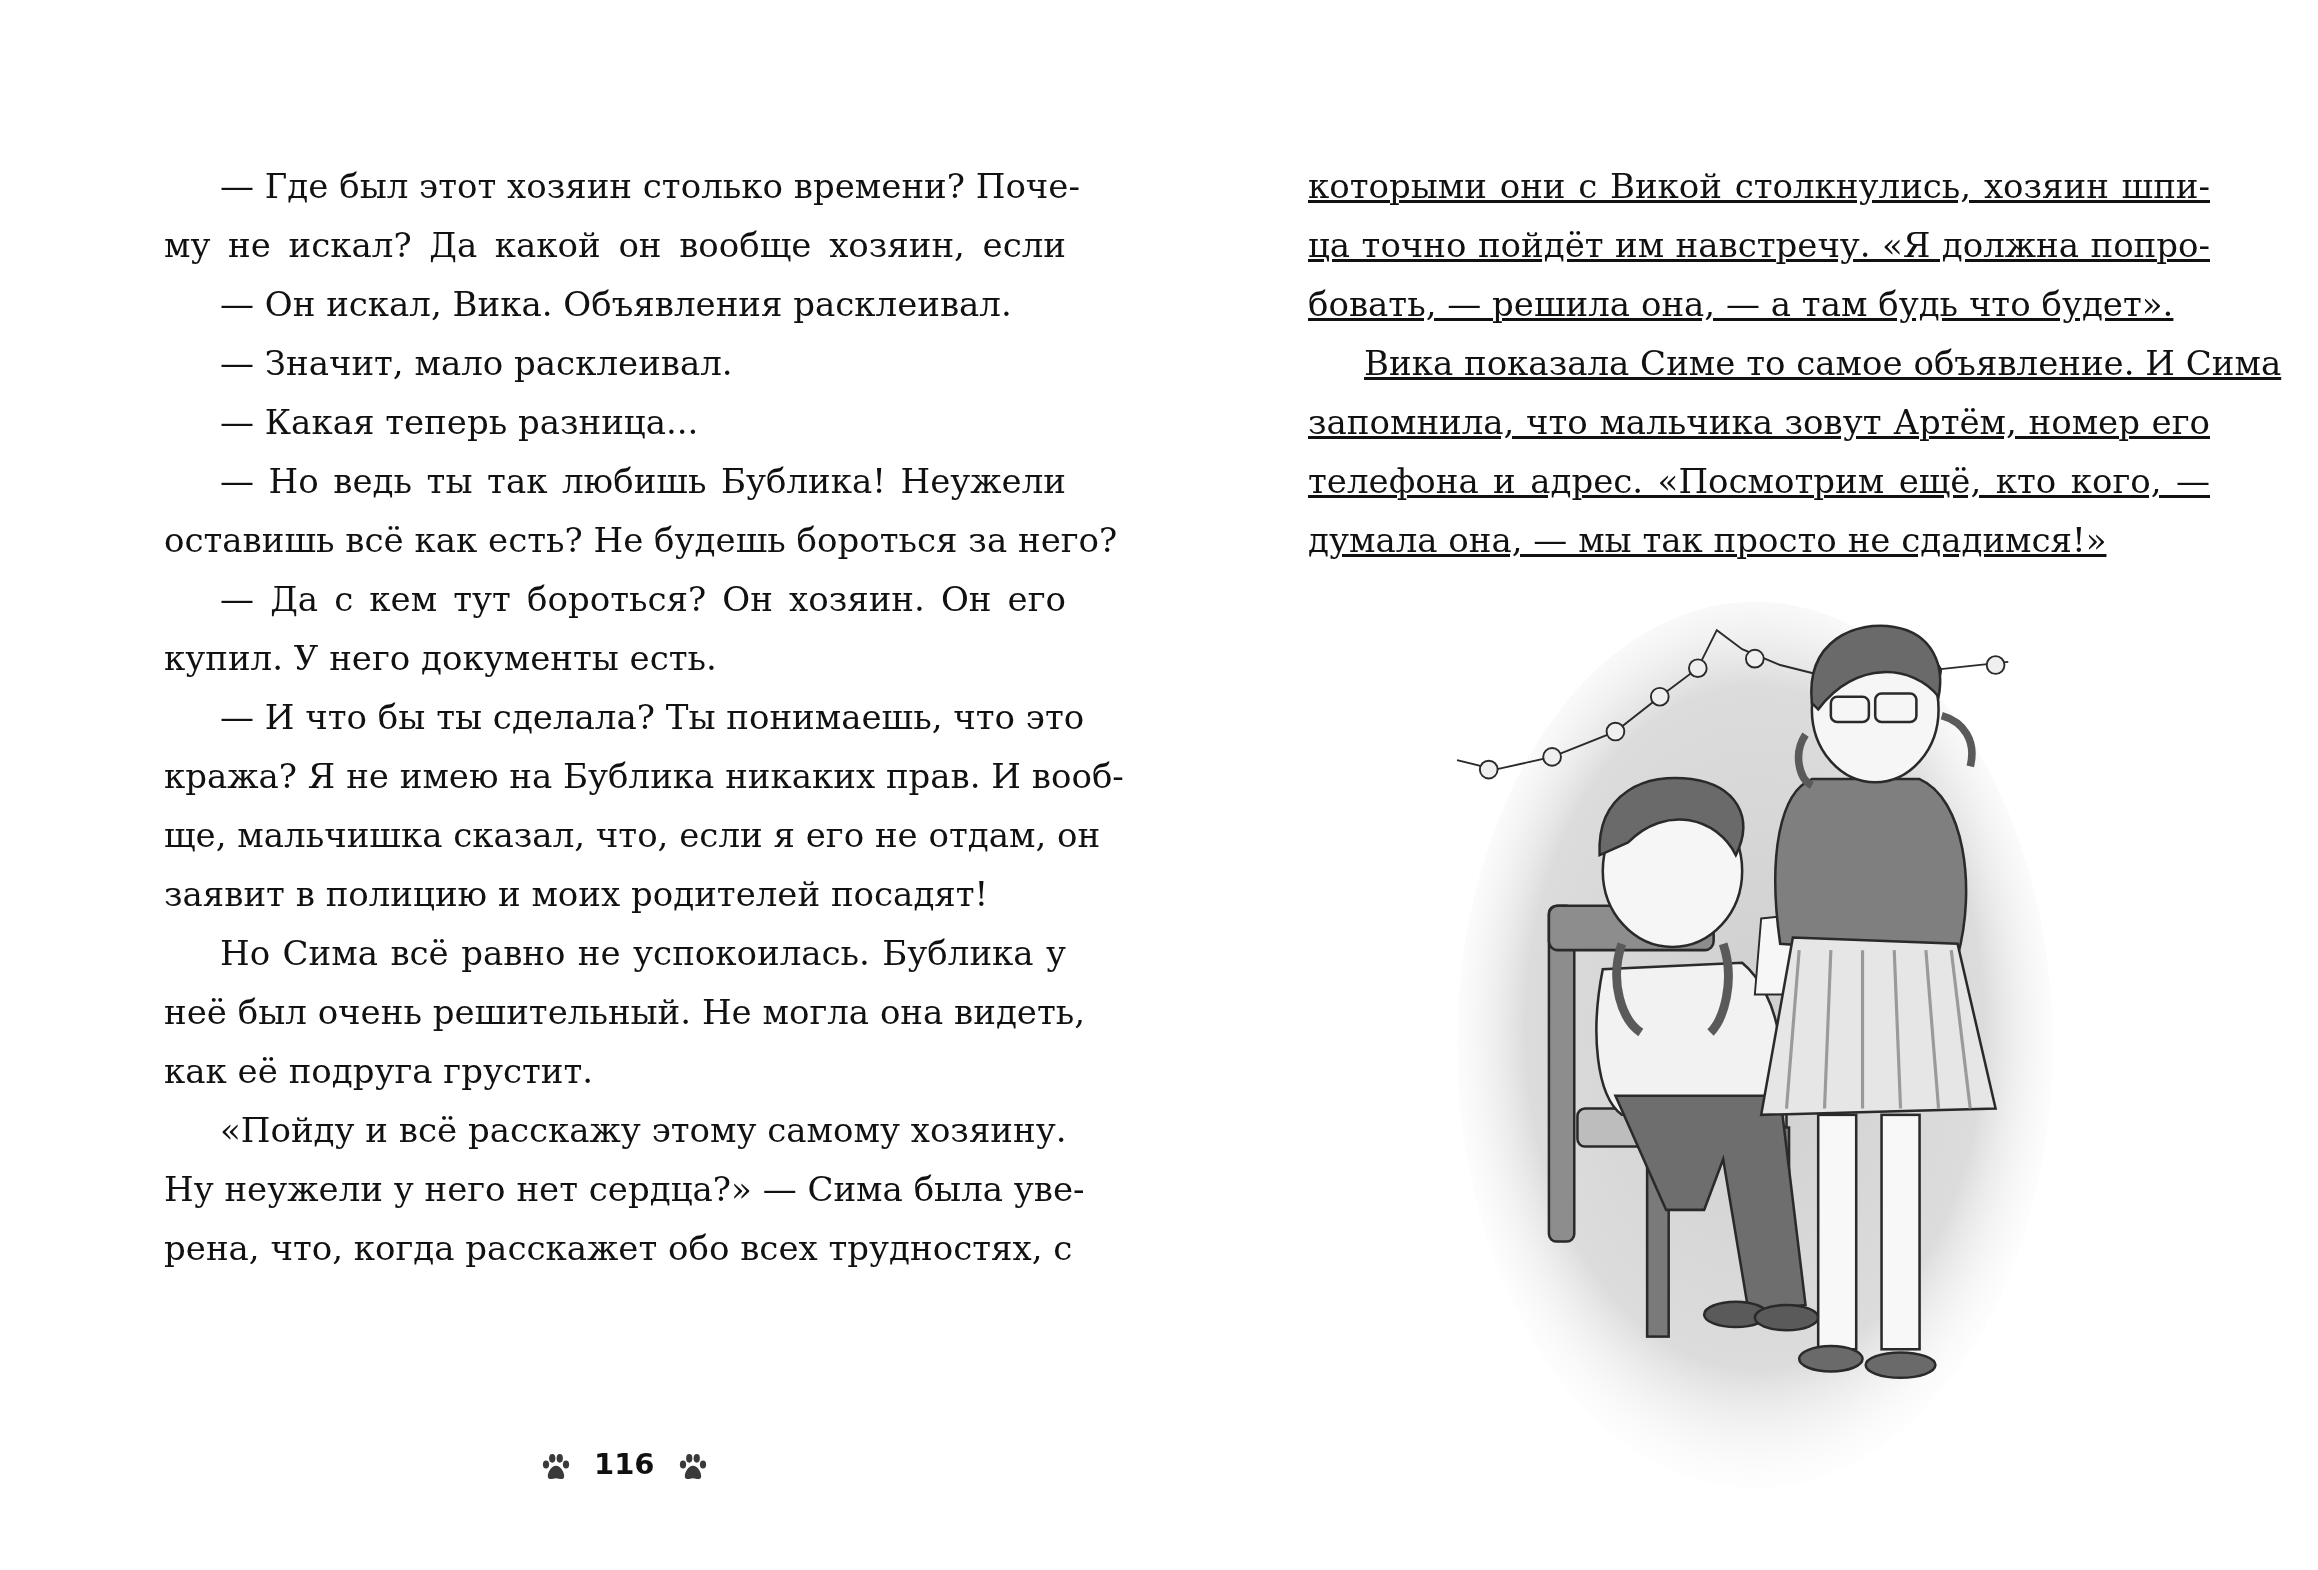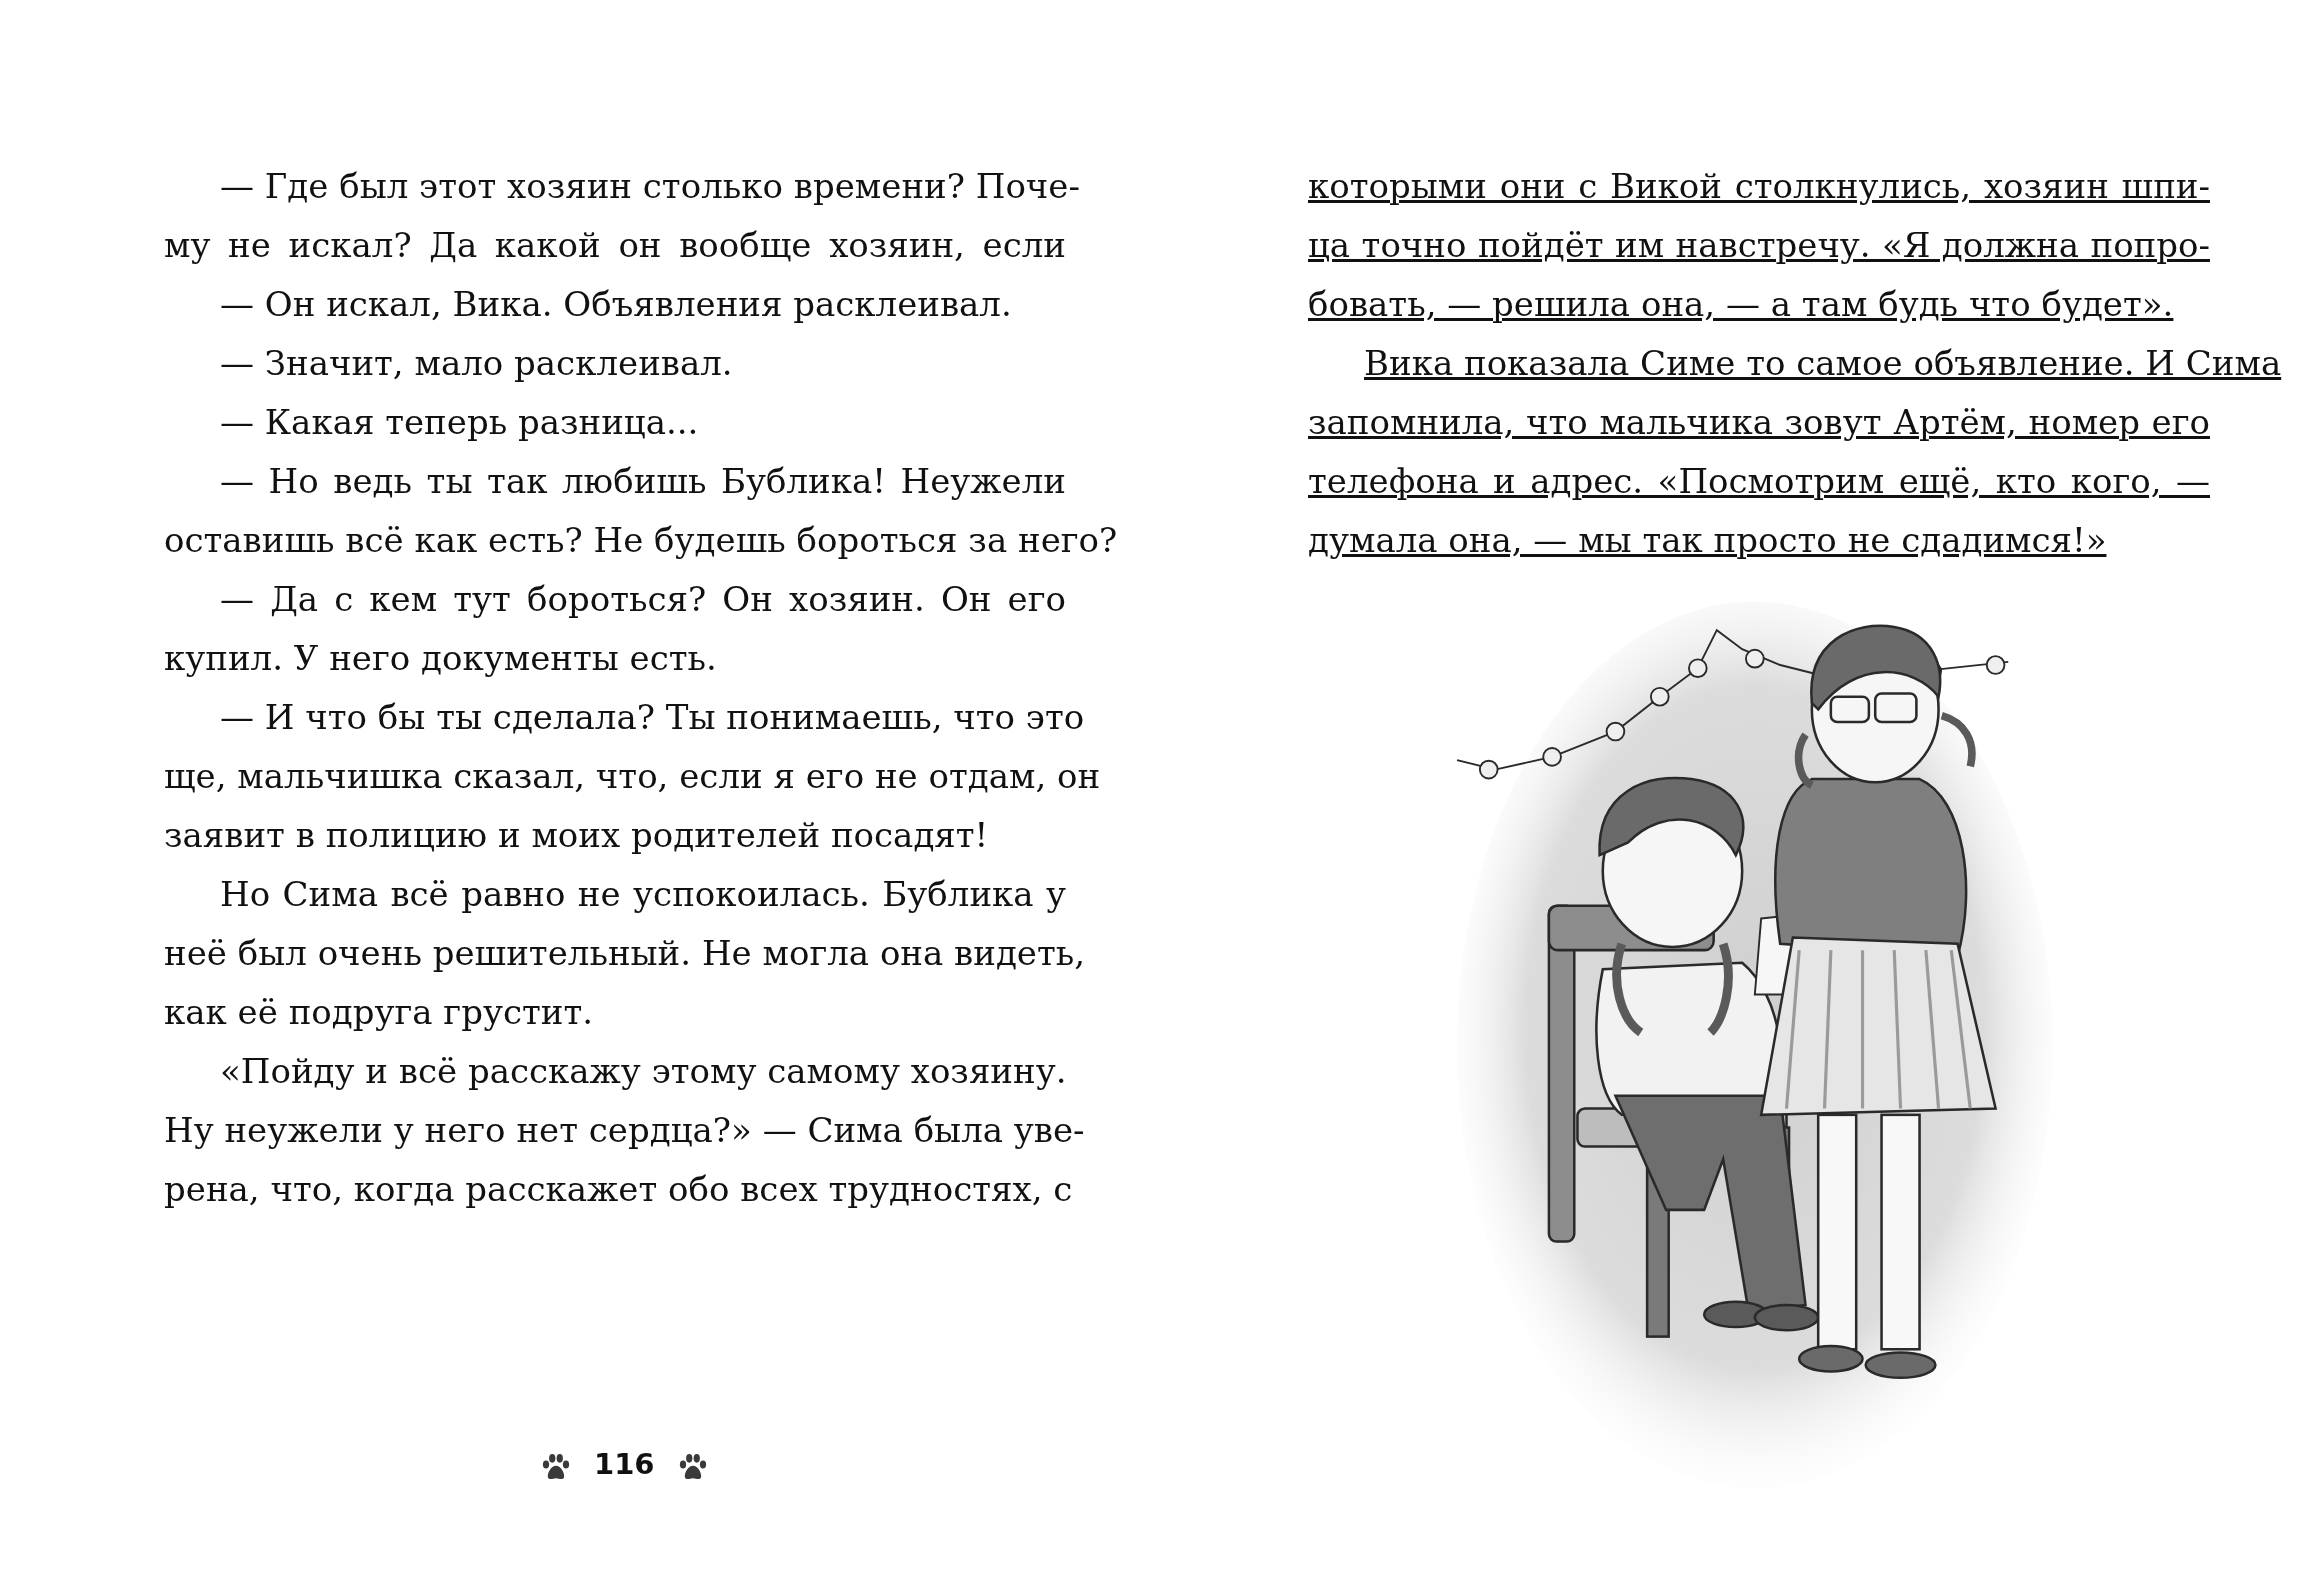--- a/index.html
+++ b/index.html
@@ -27,20 +27,21 @@
       <span class="line indent">— Где был этот хозяин столько времени? Поче-</span>
       <span class="line">му не искал? Да какой он вообще хозяин, если</span>
       <span class="line indent last">— Он искал, Вика. Объявления расклеивал.</span>
       <span class="line indent last">— Значит, мало расклеивал.</span>
       <span class="line indent last">— Какая теперь разница...</span>
       <span class="line indent">— Но ведь ты так любишь Бублика! Неужели</span>
       <span class="line last">оставишь всё как есть? Не будешь бороться за него?</span>
       <span class="line indent">— Да с кем тут бороться? Он хозяин. Он его</span>
       <span class="line last">купил. У него документы есть.</span>
       <span class="line indent">— И что бы ты сделала? Ты понимаешь, что это</span>
+      <span class="line">кража? Я не имею на Бублика никаких прав. И вооб-</span>
       <span class="line">ще, мальчишка сказал, что, если я его не отдам, он</span>
       <span class="line last">заявит в полицию и моих родителей посадят!</span>
       <span class="line indent">Но Сима всё равно не успокоилась. Бублика у</span>
       <span class="line">неё был очень решительный. Не могла она видеть,</span>
       <span class="line last">как её подруга грустит.</span>
       <span class="line indent">«Пойду и всё расскажу этому самому хозяину.</span>
       <span class="line">Ну неужели у него нет сердца?» — Сима была уве-</span>
       <span class="line">рена, что, когда расскажет обо всех трудностях, с</span>
     </div>
   <div class="folio">

